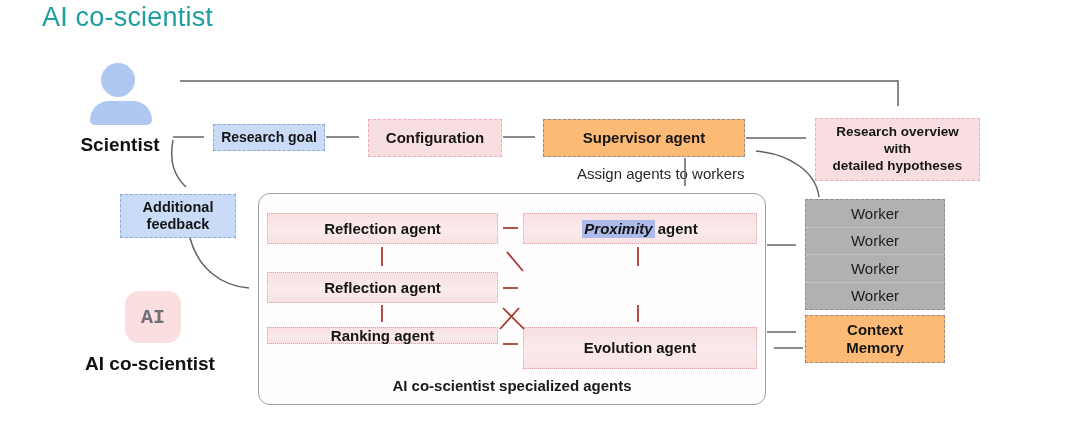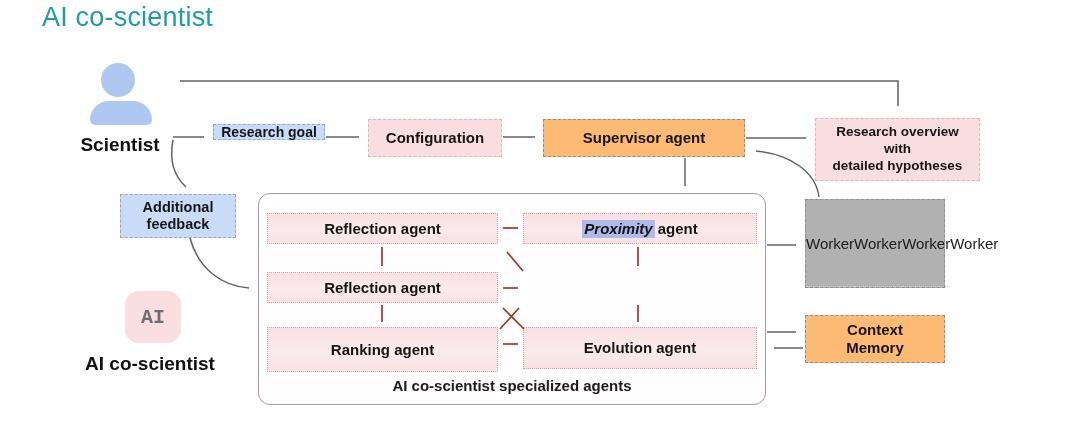--- a/index.html
+++ b/index.html
@@ -37,39 +37,39 @@
   .person-head{position:absolute;left:101px;top:63px;width:34px;height:34px;border-radius:50%;background:#aec8f2;}
   .person-body{position:absolute;left:90px;top:101px;width:62px;height:24px;border-radius:30px 30px 8px 8px;background:#aec8f2;}
   .scientist-label{position:absolute;left:58px;top:134px;width:124px;text-align:center;font-size:19px;font-weight:700;}
   .ai-chip{
     position:absolute;left:125px;top:291px;width:56px;height:52px;border-radius:14px;
     background:#fbdee0;display:flex;align-items:center;justify-content:center;
     font-family:"Liberation Mono","DejaVu Sans Mono",monospace;font-size:20px;font-weight:700;color:#6f6f78;
   }
   .ai-label{position:absolute;left:50px;top:353px;width:200px;text-align:center;font-size:19px;font-weight:700;}
   .worker-box{
-    position:absolute;left:805px;top:199px;width:140px;height:89px;background:#b1b1b1;
-    border:1.6px dashed #8d8d8d;box-sizing:border-box;display:flex;flex-direction:row;
+    position:absolute;left:805px;top:199px;width:140px;height:111px;background:#b1b1b1;
+    border:1.6px dashed #8d8d8d;box-sizing:border-box;display:flex;flex-direction:column;
   }
   .worker-row{
     flex:1;display:flex;align-items:center;justify-content:center;
     font-size:15px;font-weight:400;color:#1b1b1b;border-bottom:1.4px dotted #d3d3d3;
   }
   .worker-row:last-child{border-bottom:none;}
   .context-box{left:805px;top:315px;width:140px;height:48px;font-size:15px;}
-  .rg{left:213px;top:124px;width:112px;height:16px;font-size:14px;}
+  .rg{left:213px;top:124px;width:112px;height:27px;font-size:14px;}
   .cfg{left:368px;top:119px;width:134px;height:38px;font-size:15px;}
   .sup{left:543px;top:119px;width:202px;height:38px;font-size:15px;}
   .rov{left:815px;top:118px;width:165px;height:63px;font-size:13.5px;line-height:1.25;}
   .afb{left:120px;top:194px;width:116px;height:44px;font-size:14.5px;}
   .gen {left:267px;top:213px;width:231px;height:31px;}
   .prox{left:523px;top:213px;width:234px;height:31px;}
   .refl{left:267px;top:272px;width:231px;height:31px;}
   .meta{left:523px;top:272px;width:234px;height:31px;}
-  .rank{left:267px;top:327px;width:231px;height:45px;}
+  .rank{left:267px;top:327px;width:231px;height:17px;}
   .evo {left:523px;top:327px;width:234px;height:42px;}
   .hl{background:#aebae9;padding:0 2px;font-style:italic;}
   .rest{padding-left:3px;}
   svg.arrows{position:absolute;left:0;top:0;width:1080px;height:425px;pointer-events:none;z-index:5;}
   svg.arrows path{fill:none;}
   .g{stroke:#5f6368;stroke-width:1.5;}
   .r{stroke:#a93226;stroke-width:1.7;}
 </style>
 </head>
 <body>
@@ -119,20 +119,21 @@
 
   <div class="box blue rg">Research goal</div>
   <div class="box pinkd cfg">Configuration</div>
   <div class="box grayd sup">Supervisor agent</div>
   <div class="box pinkd rov">Research overview
 with
 detailed hypotheses</div>
   <div class="box blue afb">Additional
 feedback</div>
 
+  <div class="assign">Assign agents to workers</div>
 
   <div class="ai-chip">AI</div>
   <div class="ai-label">AI co-scientist</div>
 
   <div class="container"></div>
   <div class="box agent gen">Reflection agent</div>
   <div class="box agent prox">
     <span class="hl">Proximity</span><span class="rest">agent</span>
   </div>
   <div class="box agent refl">Reflection agent</div>

